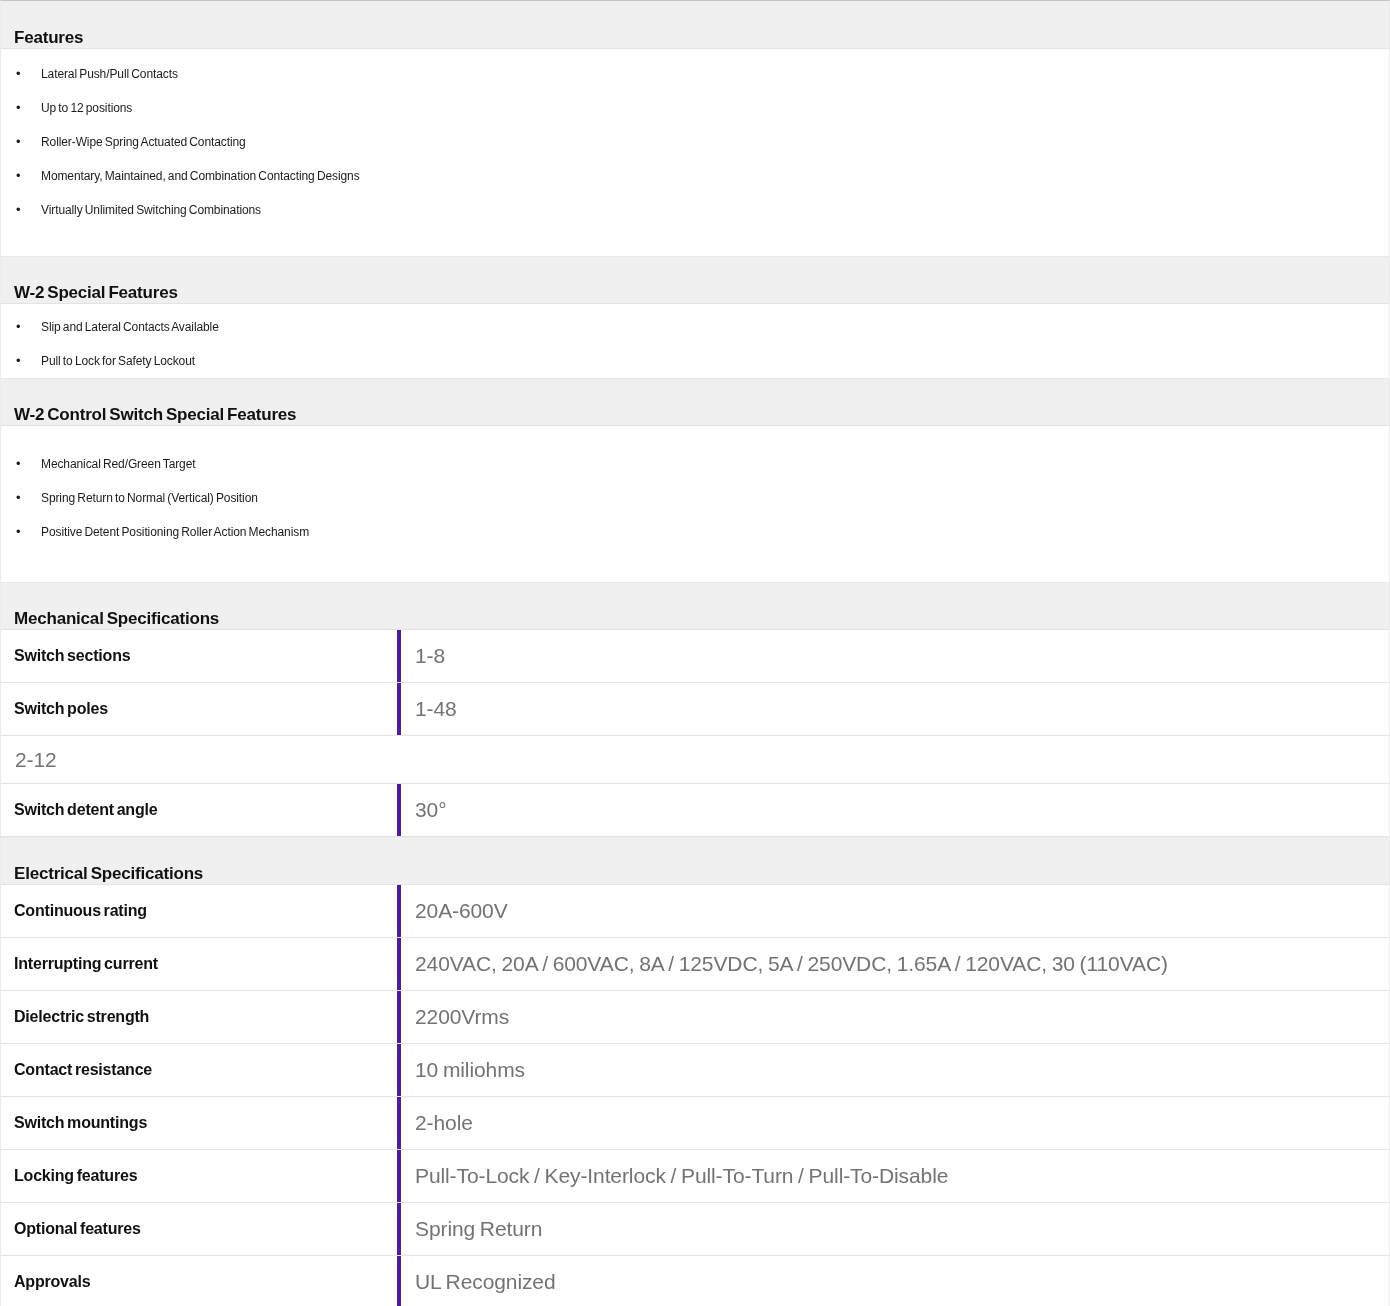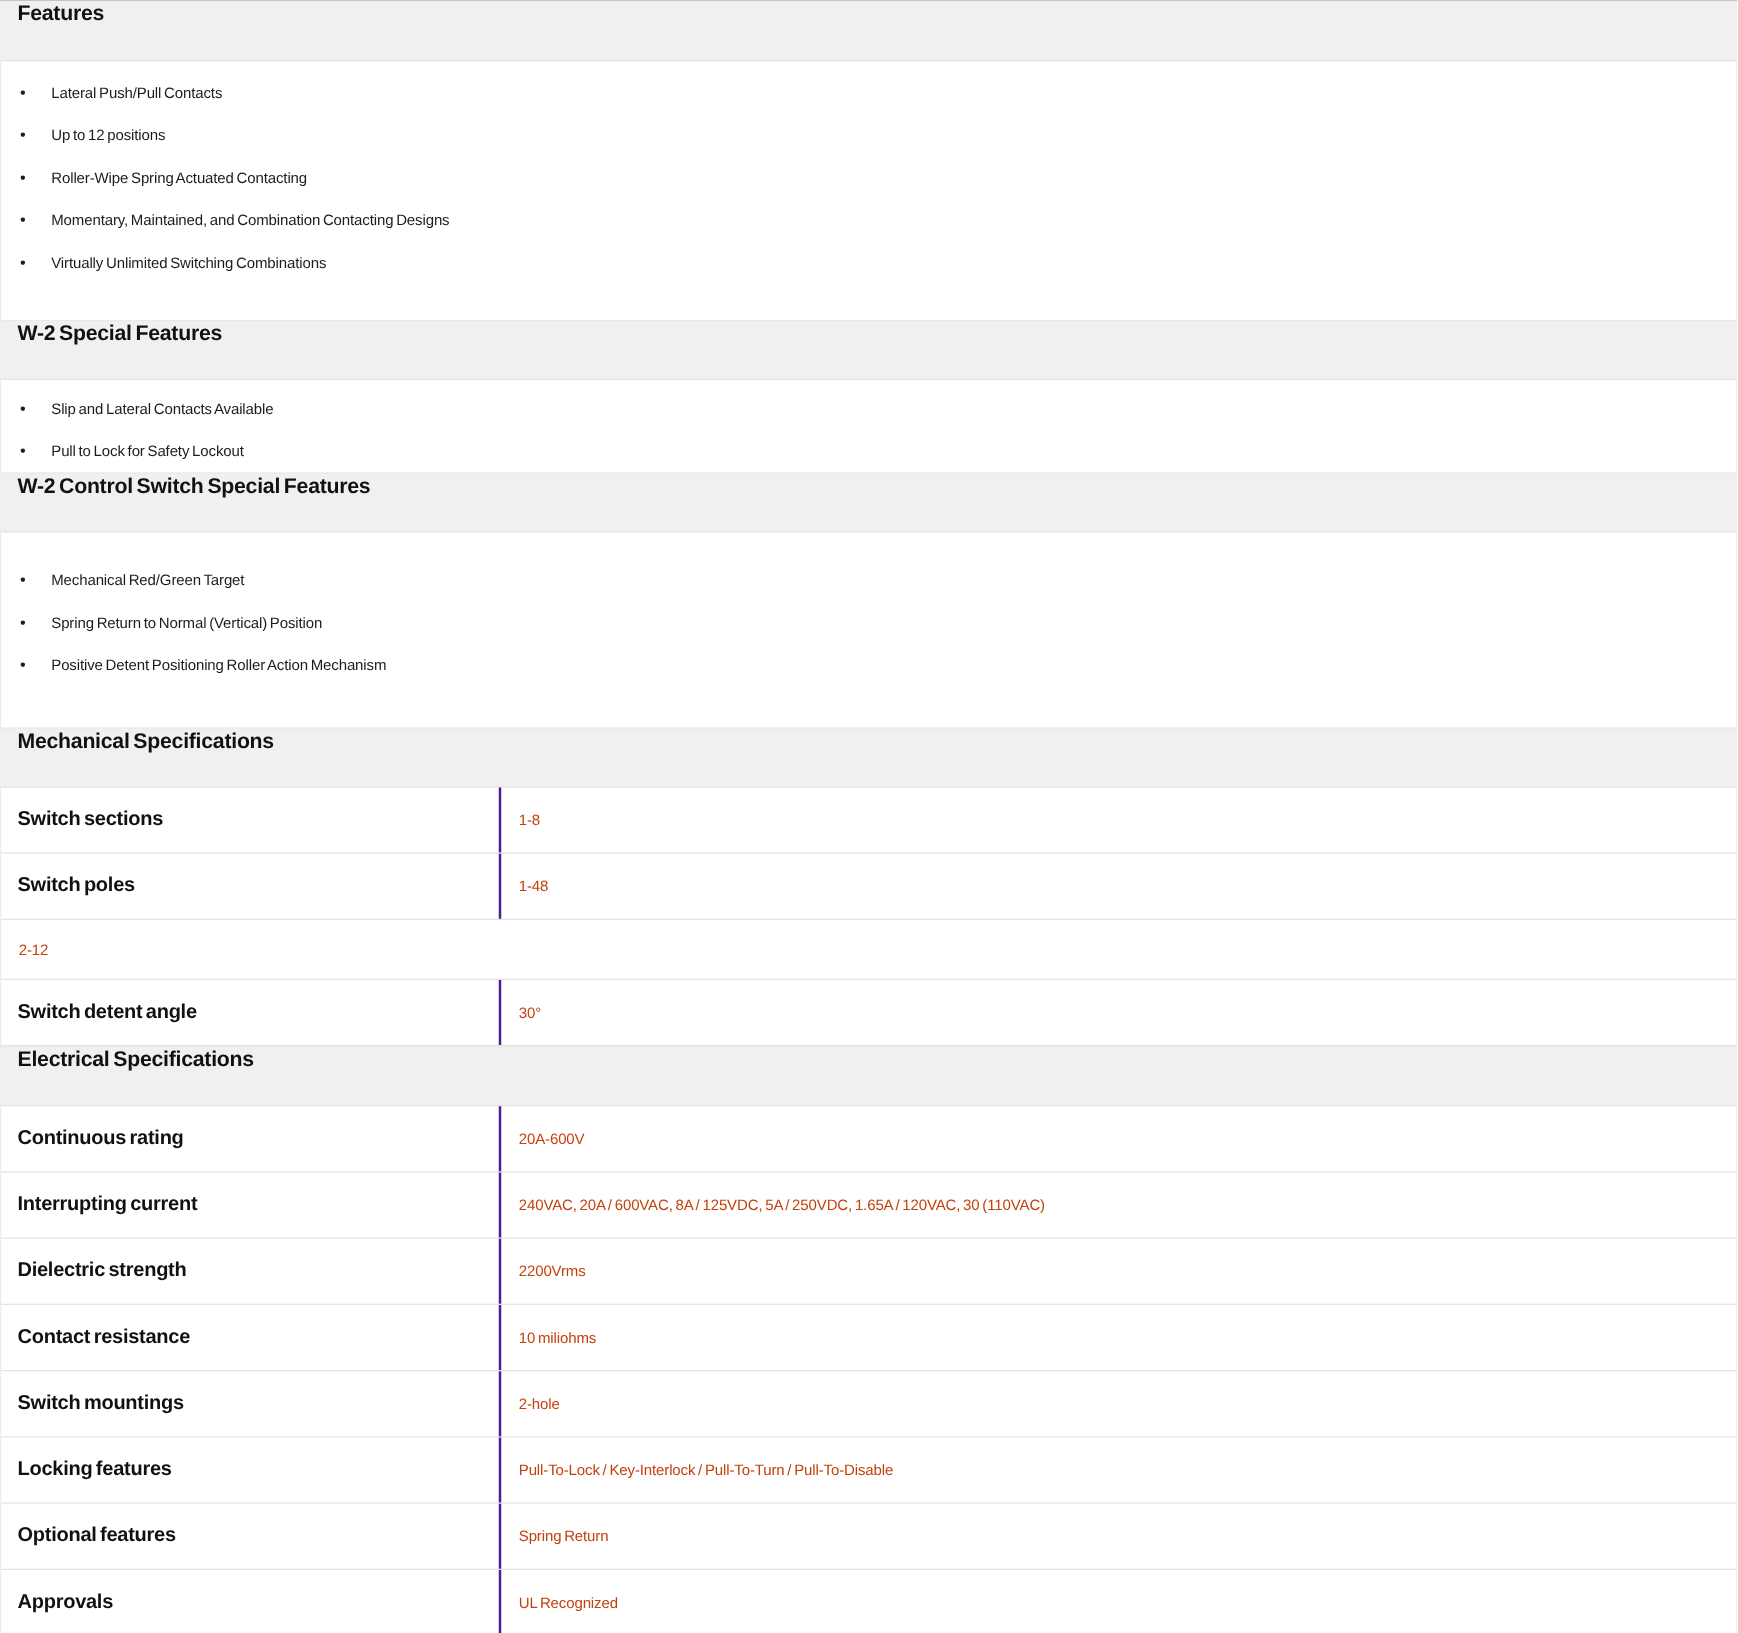--- a/index.html
+++ b/index.html
@@ -15,21 +15,21 @@
     border-top: 1px solid #c4c4c4;
     border-left: 1px solid #ececec;
     border-right: 1px solid #ececec;
     background: #ffffff;
   }
   
   .section-header {
     background: #f0f0f0;
     height: 48px;
     display: flex;
-    align-items: flex-start;
+    align-items: flex-end;
     padding: 0 13px;
     border-bottom: 1px solid #e3e3e3;
     border-top: 1px solid #e9e9e9;
   }
   .section-header:first-child { border-top: none; }
   .section-header .title {
     font-size: 17px;
     font-weight: bold;
     letter-spacing: -0.2px;
     word-spacing: -1.5px;
@@ -66,31 +66,31 @@
     border-bottom: 1px solid #e3e3e3;
   }
   .spec-label {
     display: flex;
     align-items: center;
     padding: 17px 13px;
     font-size: 16px;
     font-weight: bold;
     letter-spacing: -0.2px;
     word-spacing: -1.5px;
-    border-right: 2px solid #4c1d95;
+    border-right: 4px solid #4c1d95;
     color: #111;
   }
   .spec-value {
     display: flex;
     align-items: center;
     padding: 0 14px;
-    font-size: 12px;
+    font-size: 21px;
     letter-spacing: -0.1px;
     word-spacing: -1px;
-    color: #c2410c;
+    color: #737373;
   }
 </style>
 </head>
 <body>
 
 <div class="page">
 
   <div class="section-header">
     <span class="title">Features</span>
   </div>

